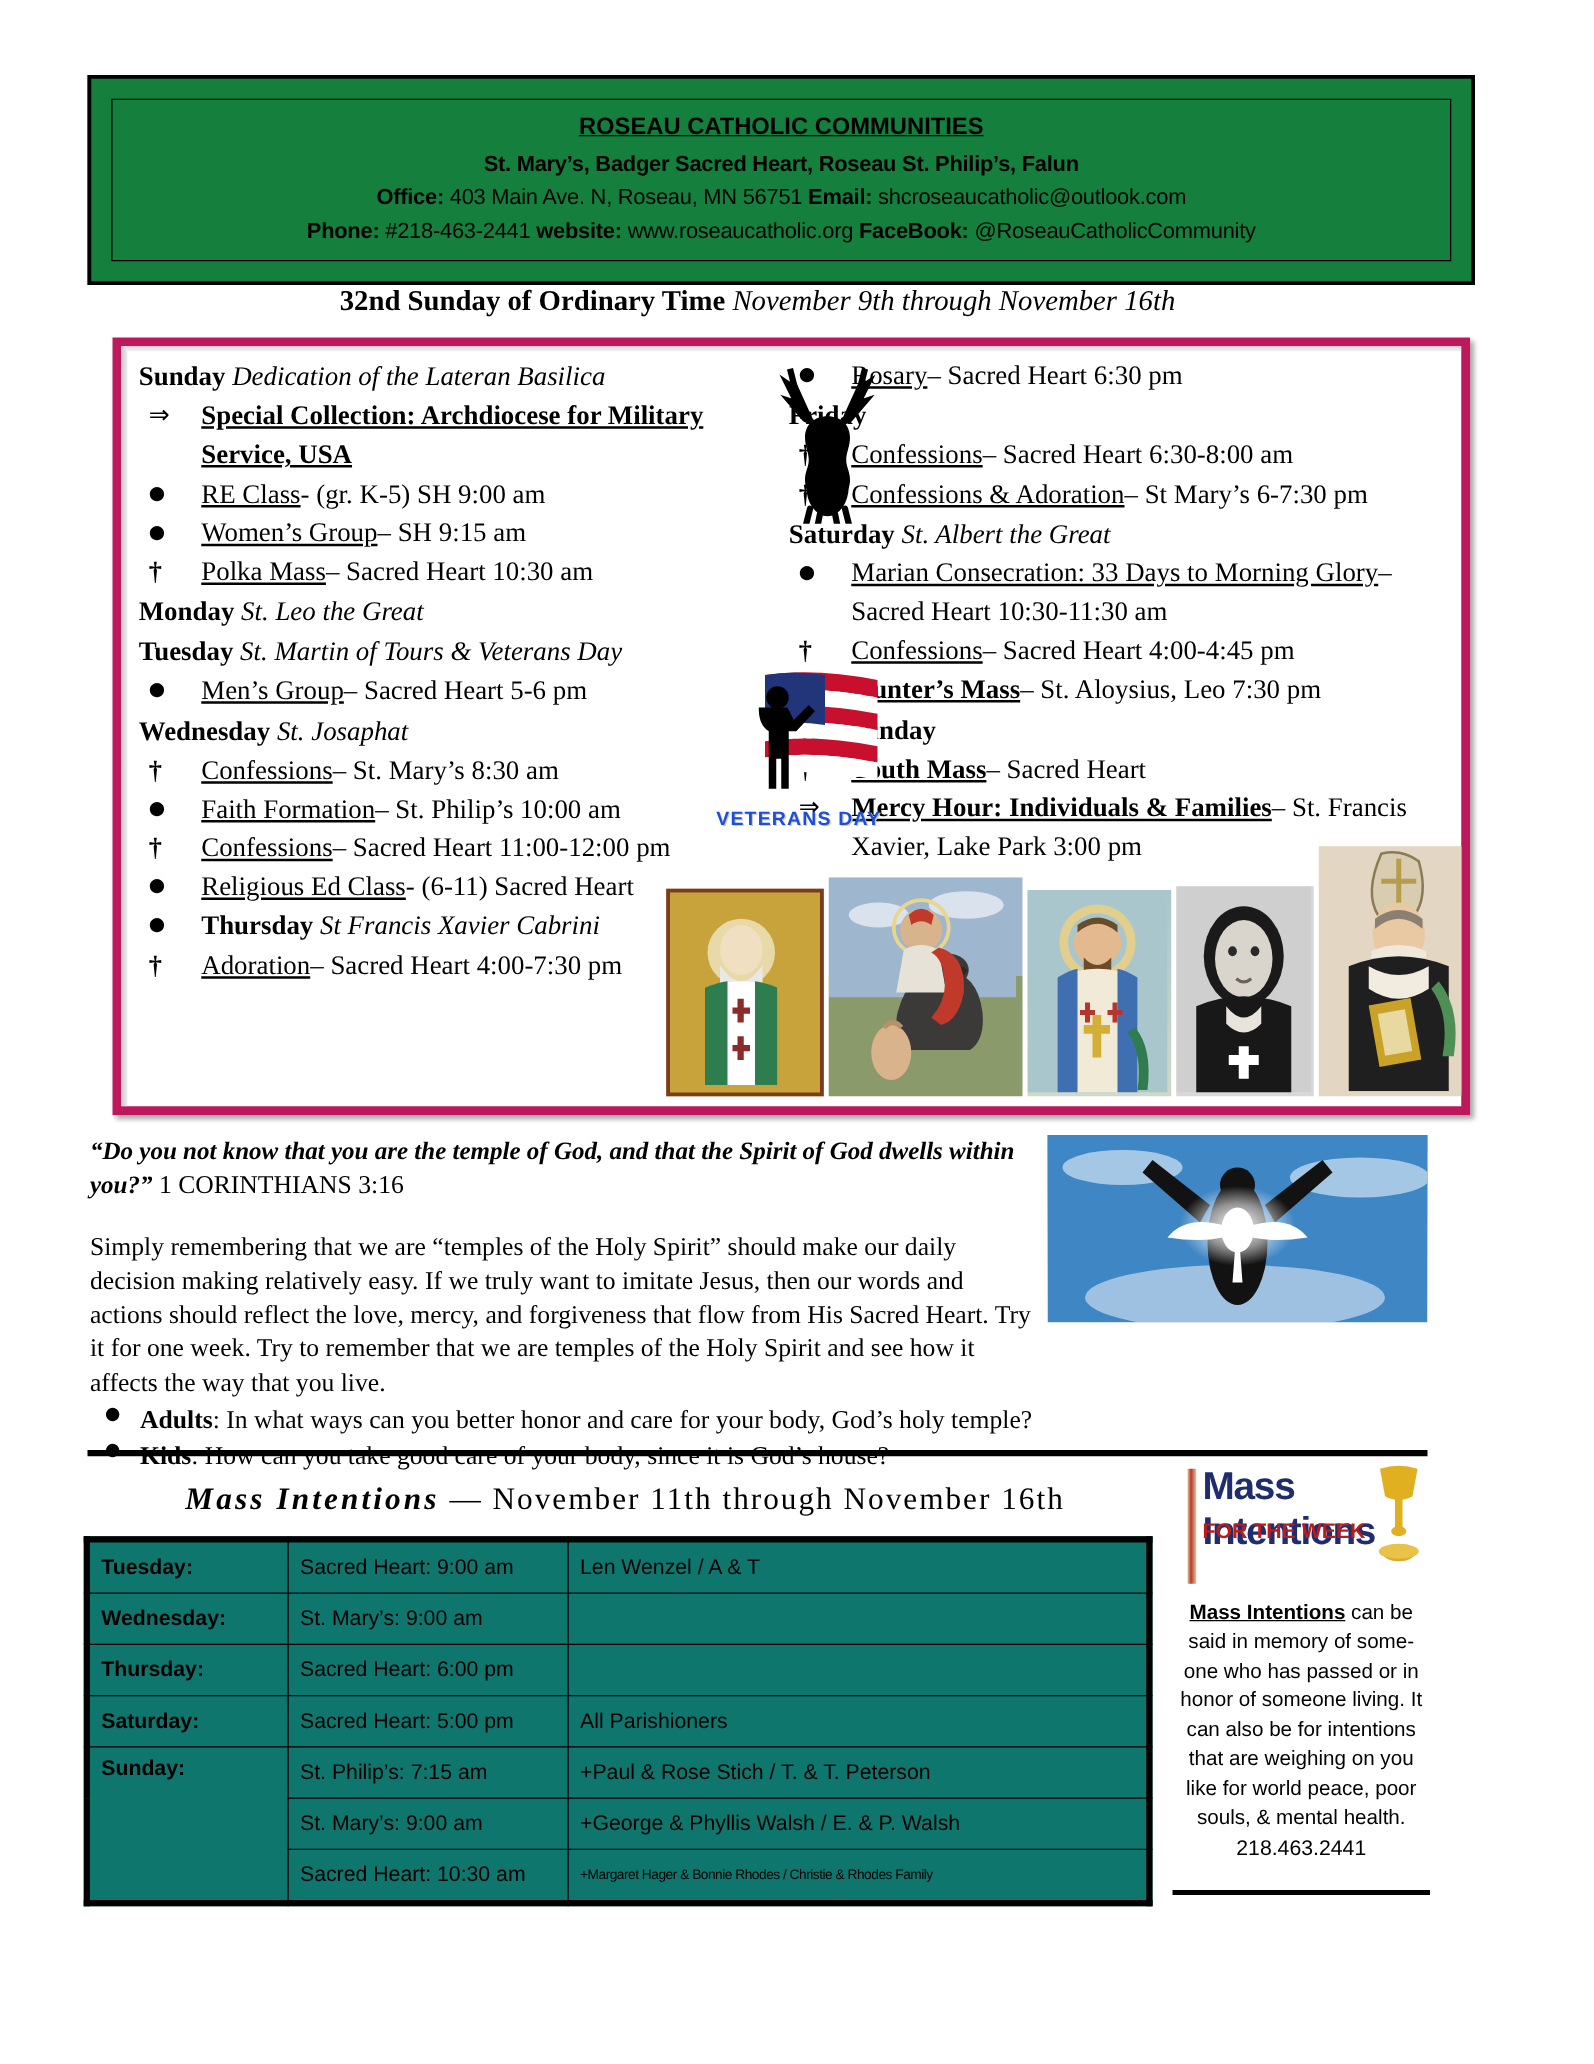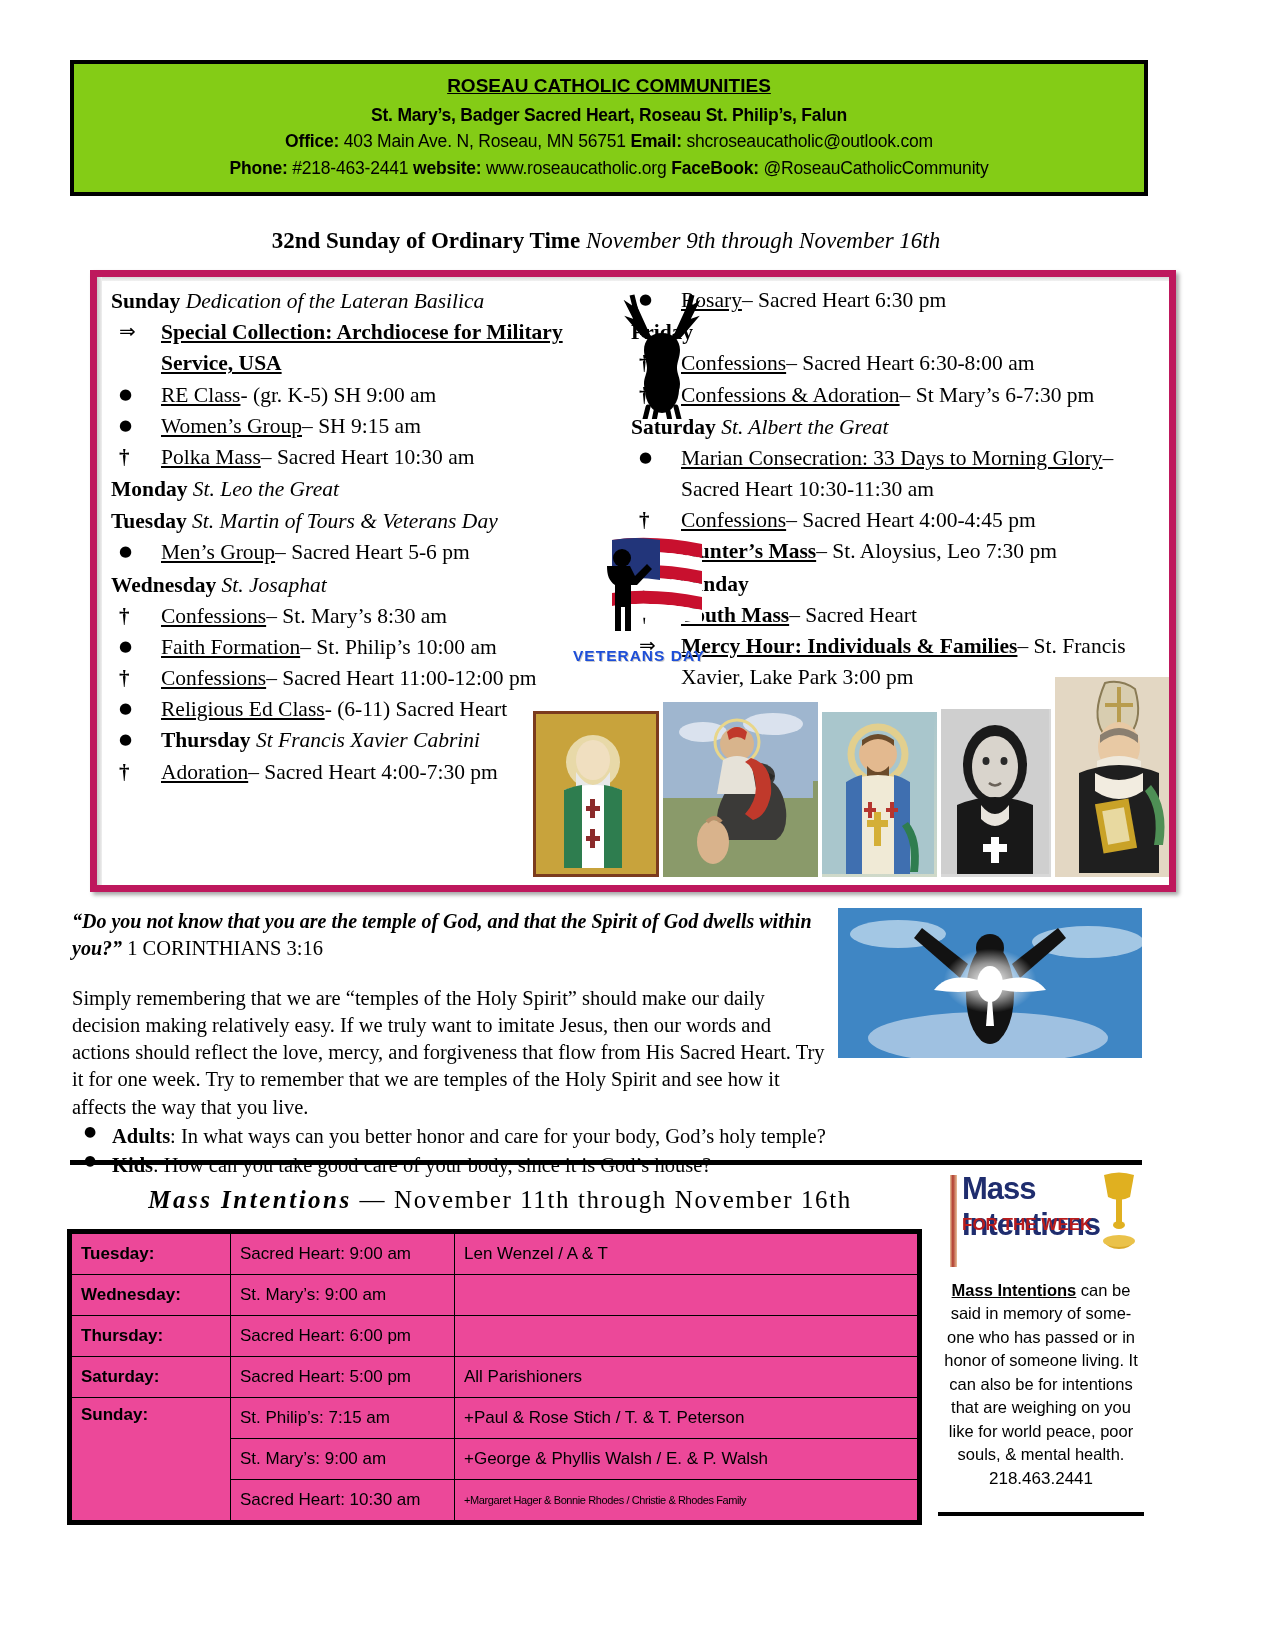--- a/index.html
+++ b/index.html
@@ -8,21 +8,21 @@
     background:#ffffff;
     font-family:"Liberation Serif", serif;
     color:#000;
     position:relative;
     overflow:hidden;
   }
 
   
   .header-box{
     position:absolute; left:70px; top:60px; width:1072px;
-    border:3px solid #000; padding:0; background:#84cc16;
+    border:3px solid #000; padding:16px; background:#15803d;
   }
   .header-inner{ border:1px solid #000; padding:8px 10px 10px; text-align:center; }
   .hdr-line{
     font-family:"Liberation Sans", sans-serif;
     font-weight:bold; font-size:17.5px; line-height:1.52;
     letter-spacing:-0.2px;
   }
   .hdr-title{ font-size:19px; text-decoration:underline; letter-spacing:0px; margin-bottom:1px;}
   .hdr-line .nb{ font-weight:normal; }
 
@@ -115,21 +115,21 @@
   }
   .mi-title .mi-name{ font-weight:bold; font-style:italic; letter-spacing:2.5px; }
   .mi-title .mi-dates{ letter-spacing:1.6px; }
 
   table.mi{
     position:absolute; left:67px; top:1229px; width:855px;
     border-collapse:collapse;
     border:5px solid #000;
     font-family:"Liberation Sans", sans-serif;
     font-size:17px;
-    background:#ec4899;
+    background:#0f766e;
   }
   table.mi td{ border:1px solid #000; padding:7px 9px; height:26px; vertical-align:middle; }
   td.c-day{ width:140px; font-weight:bold; }
   td.c-svc{ width:205px; }
   td.c-int{ }
   td.narrow{ font-stretch:condensed; letter-spacing:-0.4px; font-size:11px; }
 
   
   .mi-side{ position:absolute; left:938px; top:1167px; width:206px; }
   .mi-logo{ position:relative; height:108px; width:206px; }

